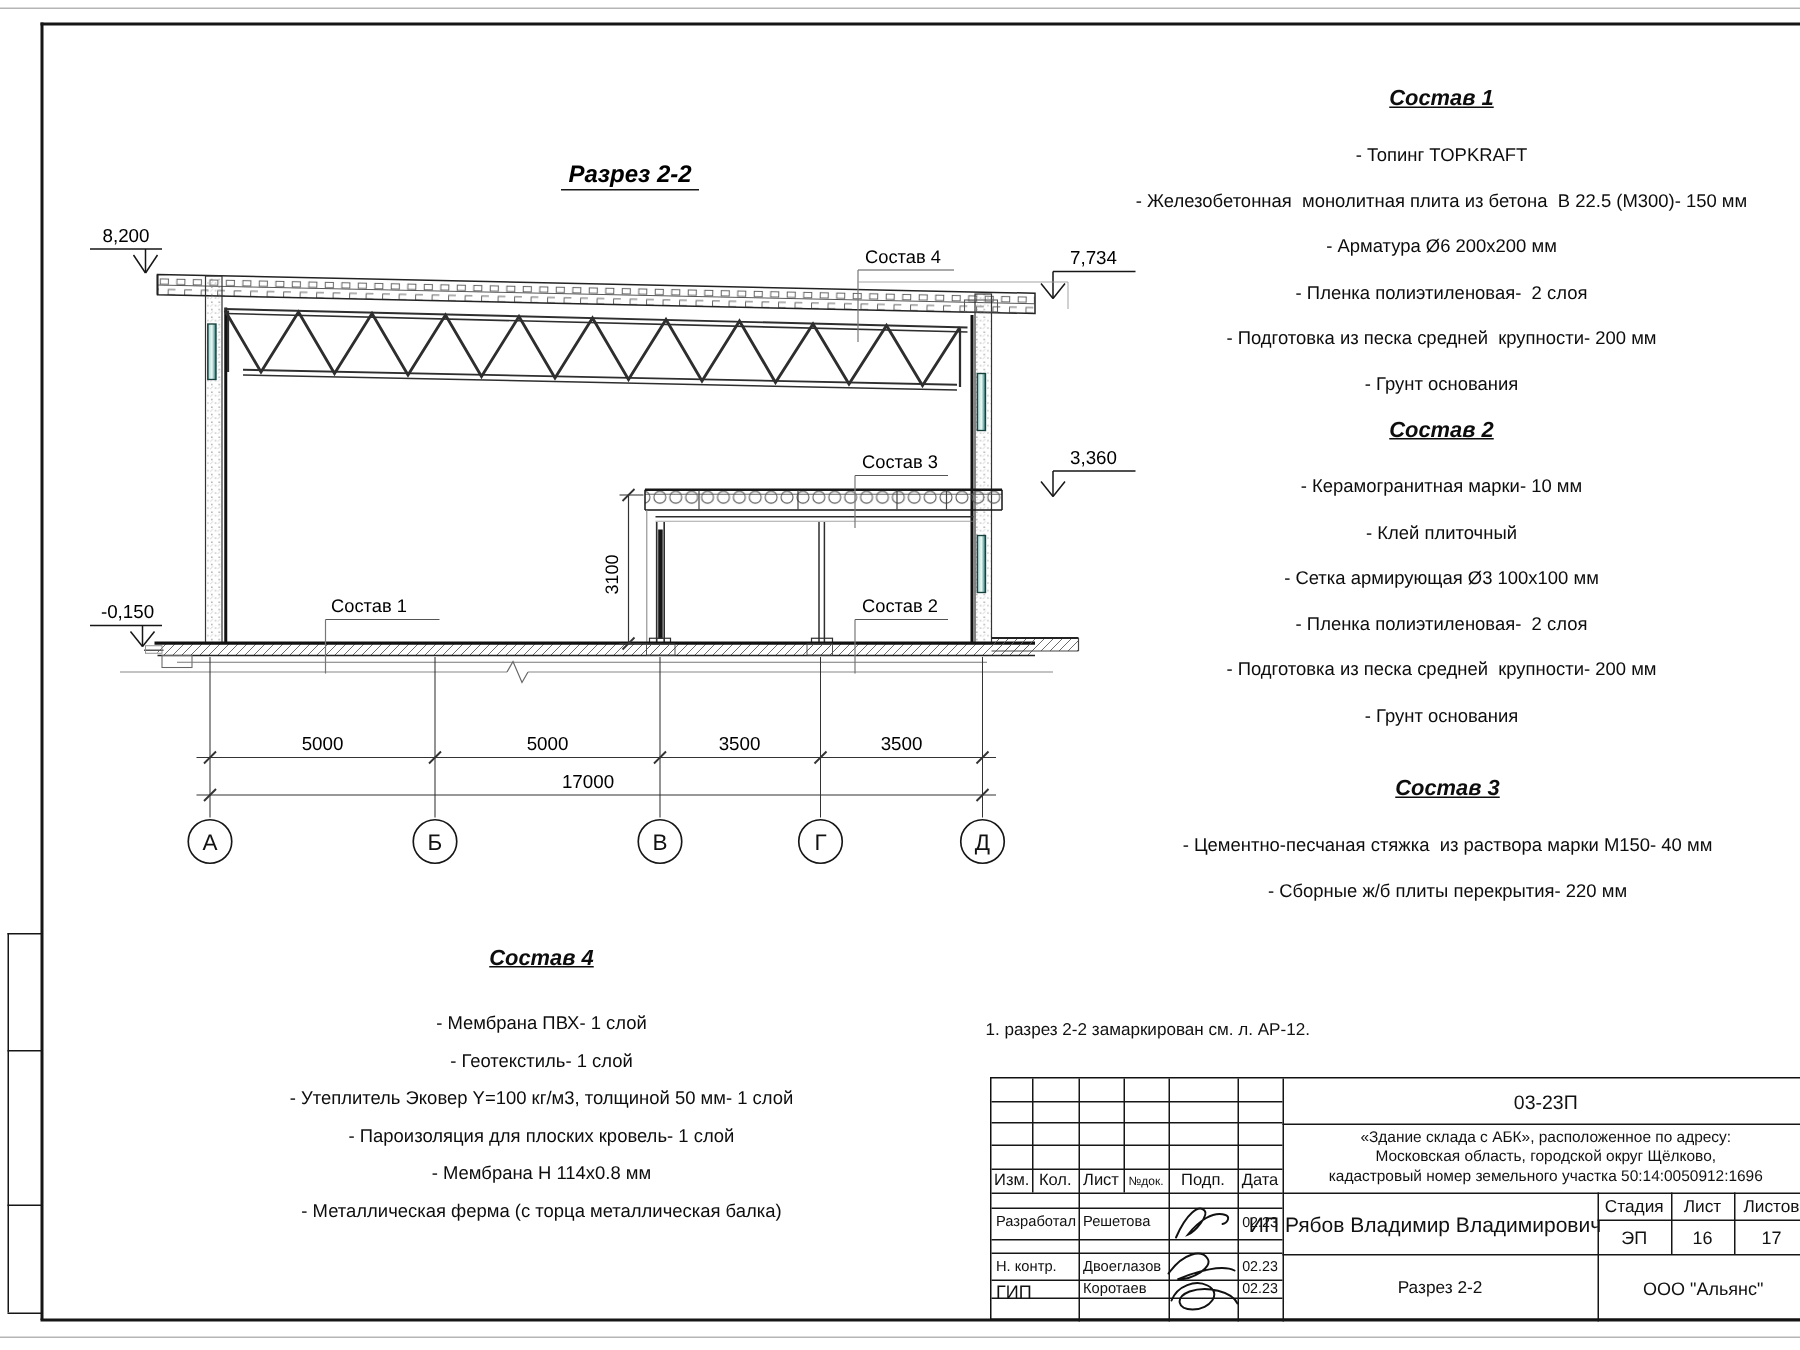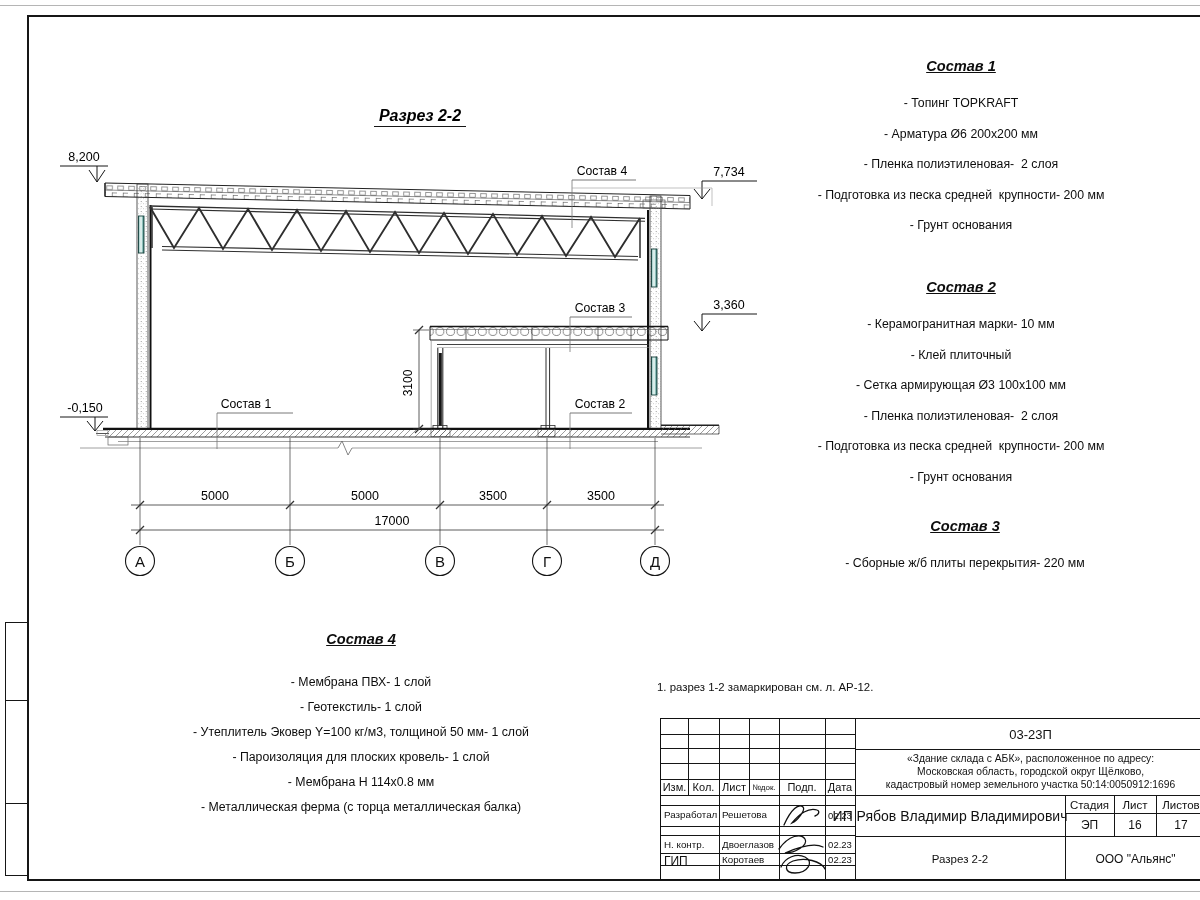--- a/index.html
+++ b/index.html
@@ -241,52 +241,54 @@
     <text x="290" y="566.5" text-anchor="middle" font-size="15" fill="#111" stroke="none">Б</text>
     <text x="440" y="566.5" text-anchor="middle" font-size="15" fill="#111" stroke="none">В</text>
     <text x="547" y="566.5" text-anchor="middle" font-size="15" fill="#111" stroke="none">Г</text>
     <text x="655" y="566.5" text-anchor="middle" font-size="15" fill="#111" stroke="none">Д</text>
   </g>
 </svg>
 
 <div class="comp mb31" style="left:748px;top:58px;width:426px">
   <div class="comp-h">Состав 1</div>
   <div class="comp-item"><span>- Топинг TOPKRAFT</span><span></span></div>
+  <div class="comp-item"><span>- Железобетонная  монолитная плита из бетона  В 22.5 (М300)- 150 мм</span><span></span></div>
   <div class="comp-item"><span>- Арматура Ø6 200х200 мм</span><span></span></div>
   <div class="comp-item"><span>- Пленка полиэтиленовая</span><span>-  2 слоя</span></div>
   <div class="comp-item"><span>- Подготовка из песка средней  крупности</span><span>- 200 мм</span></div>
   <div class="comp-item"><span>- Грунт основания</span><span></span></div>
 </div>
 
 <div class="comp mb31" style="left:748px;top:279px;width:426px">
   <div class="comp-h">Состав 2</div>
   <div class="comp-item"><span>- Керамогранитная марки</span><span>- 10 мм</span></div>
   <div class="comp-item"><span>- Клей плиточный</span><span></span></div>
   <div class="comp-item"><span>- Сетка армирующая Ø3 100х100 мм</span><span></span></div>
   <div class="comp-item"><span>- Пленка полиэтиленовая</span><span>-  2 слоя</span></div>
   <div class="comp-item"><span>- Подготовка из песка средней  крупности</span><span>- 200 мм</span></div>
   <div class="comp-item"><span>- Грунт основания</span><span></span></div>
 </div>
 
 <div class="comp mb31" style="left:752px;top:518px;width:426px">
   <div class="comp-h">Состав 3</div>
+  <div class="comp-item"><span>- Цементно-песчаная стяжка  из раствора марки М150</span><span>- 40 мм</span></div>
   <div class="comp-item"><span>- Сборные ж/б плиты перекрытия</span><span>- 220 мм</span></div>
 </div>
 
 <div class="comp mb26" style="left:130px;top:631px;width:462px">
   <div class="comp-h" style="margin-bottom:28px">Состав 4</div>
   <div class="comp-item"><span>- Мембрана ПВХ</span><span>- 1 слой</span></div>
   <div class="comp-item"><span>- Геотекстиль</span><span>- 1 слой</span></div>
   <div class="comp-item"><span>- Утеплитель Эковер Y=100 кг/м3, толщиной 50 мм</span><span>- 1 слой</span></div>
   <div class="comp-item"><span>- Пароизоляция для плоских кровель</span><span>- 1 слой</span></div>
   <div class="comp-item"><span>- Мембрана Н 114х0.8 мм</span><span></span></div>
   <div class="comp-item"><span>- Металлическая ферма (с торца металлическая балка)</span><span></span></div>
 </div>
 
-<div class="note" style="left:657px;top:681px">1. разрез 1-2 замаркирован см. л. АР-12.</div>
+<div class="note" style="left:657px;top:681px">1. разрез 2-2 замаркирован см. л. АР-12.</div>
 
 <div id="tblock">
 
   <div class="vline" style="left:27px;top:0;height:76px"></div>
   <div class="vline" style="left:58px;top:0;height:162px"></div>
   <div class="vline" style="left:88px;top:0;height:76px"></div>
   <div class="vline" style="left:118px;top:0;height:162px"></div>
   <div class="vline" style="left:164px;top:0;height:162px"></div>
   <div class="vline" style="left:194px;top:0;height:162px;width:1.4px"></div>
   <div class="vline" style="left:404px;top:76px;height:86px"></div>

